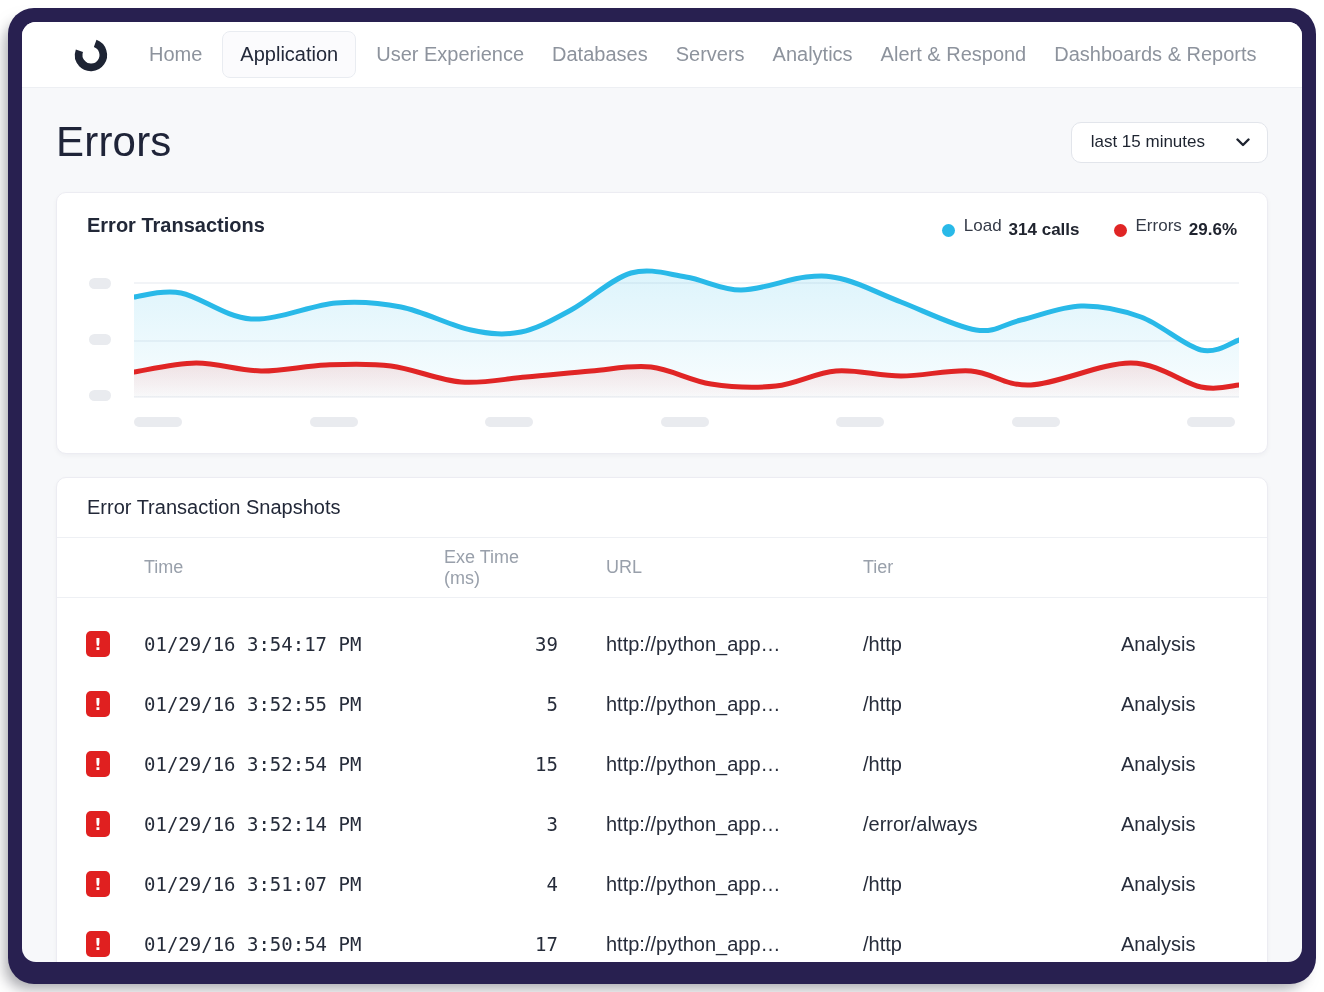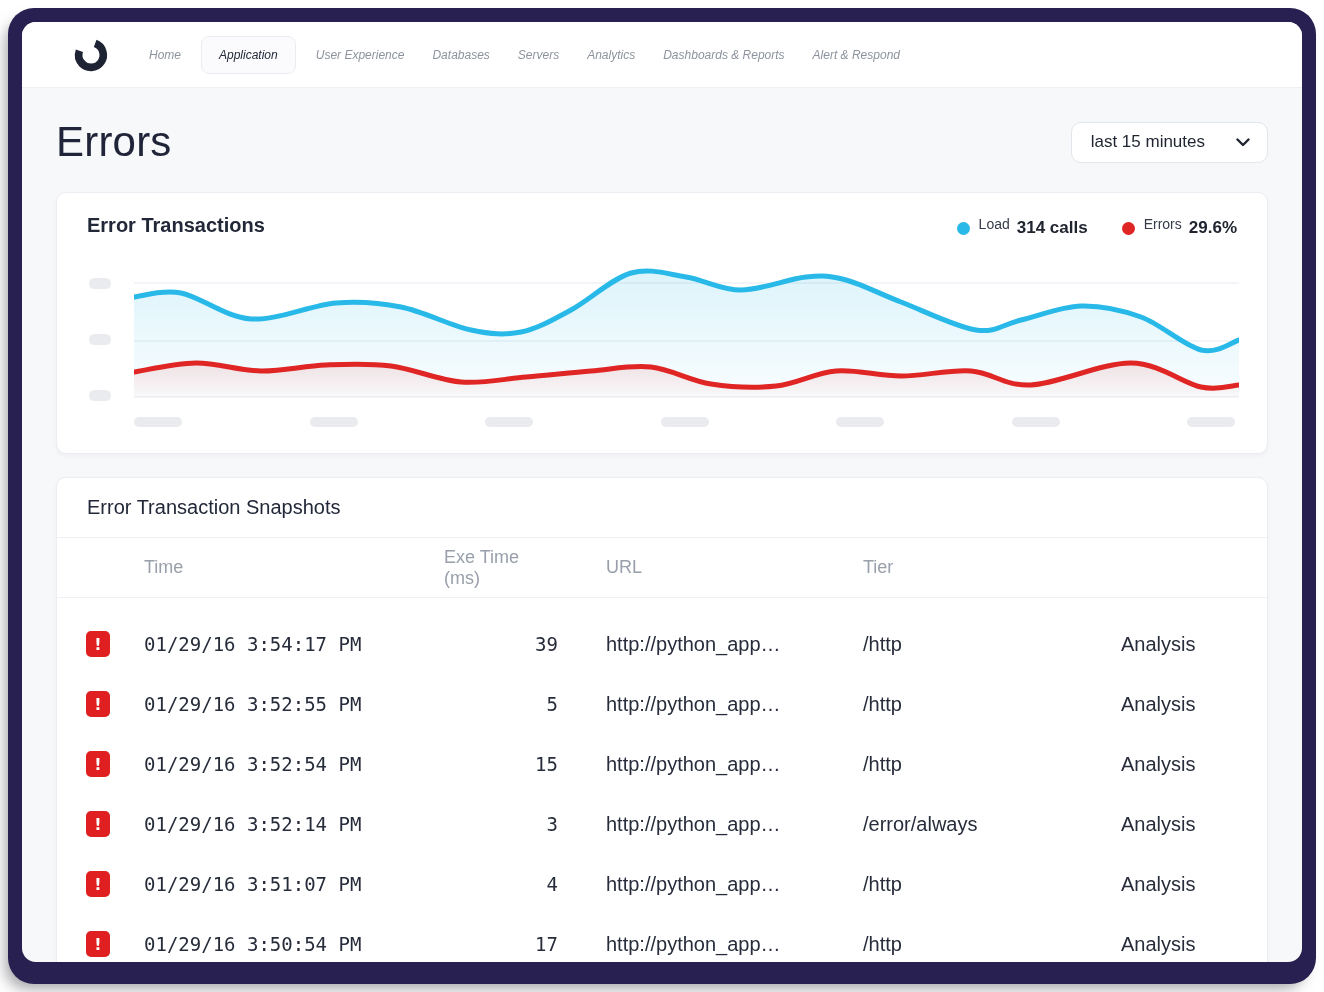--- a/index.html
+++ b/index.html
@@ -9,22 +9,22 @@
            background:#282050; border-radius:26px;
            box-shadow:-7px 9px 14px -4px rgba(110,110,118,.6); }
   .window { position:absolute; left:22px; top:22px; width:1280px; height:940px;
             background:#f7f8fa; border-radius:14px; overflow:hidden; }
 
   
   .topbar { height:66px; background:#fff; border-bottom:1px solid #edeff3;
             display:flex; align-items:center; padding-left:50px; }
   .logo { width:38px; height:38px; margin-right:26px; flex:0 0 auto; }
   .nav { display:flex; align-items:center; gap:2px; }
-  .nav-item { padding:12px 13px; color:#8d939d; font-size:12px; border-radius:8px;
-              cursor:pointer; white-space:nowrap;font-style:italic; }
+  .nav-item { padding:12px 13px; color:#8d939d; font-size:20px; border-radius:8px;
+              cursor:pointer; white-space:nowrap; }
   .nav-item.active { color:#23293a; background:#fbfbfd; border:1px solid #e9ecf1;
                      padding:11px 17px; margin:0 5px; font-weight:500; }
 
   .main { padding:0 34px; }
 
   .page-head { display:flex; justify-content:space-between; align-items:center; margin-top:30px; }
   .page-title { font-size:42px; font-weight:500; color:#1f2438; letter-spacing:.2px; }
   .dropdown { height:41px; min-width:196px; background:#fff; border:1px solid #e2e5eb;
               border-radius:10px; display:flex; align-items:center; justify-content:space-between;
               padding:0 17px 0 19px; cursor:pointer;gap:17px; }
@@ -33,21 +33,21 @@
 
   .card { background:#fff; border:1px solid #ececf2; border-radius:10px;
           box-shadow:0 2px 5px rgba(25,30,60,.04); }
 
   
   #card-transactions { margin-top:26px; height:262px; position:relative; }
   .card1-title { position:absolute; left:30px; top:21px; font-size:20px; font-weight:700; color:#222838; }
   .legend { position:absolute; right:30px; top:23px; display:flex; align-items:center; gap:34px; }
   .legend-item { display:flex; align-items:center; }
   .ldot { width:13px; height:13px; border-radius:50%; }
-  .lname { font-size:14px; color:#353b48; margin:0 7px 8px 9px; }
+  .lname { font-size:17px; color:#353b48; margin:0 7px 8px 9px; }
   .lvalue { font-size:17px; color:#20242f; font-weight:700; }
   .ypill { position:absolute; left:32px; width:22px; height:11px; border-radius:6px; background:#e9ebef; }
   .xpill { position:absolute; top:224px; width:48px; height:10px; border-radius:5px; background:#e9ebef; }
   .plot { position:absolute; left:77px; top:72px; width:1105px; height:145px; }
   .gline { stroke:#eef0f5; stroke-width:1.5; }
   .sline { fill:none; stroke-width:5; stroke-linecap:round; stroke-linejoin:round; }
 
   
   #card-snapshots { margin-top:23px; height:520px; overflow:hidden; }
   .snap-header { height:60px; display:flex; align-items:center; padding:0 30px;
@@ -75,22 +75,22 @@
       <path d="M 24.4 7.8 A 13 13 0 1 1 10.0 28.4" fill="none" stroke="#1e2434" stroke-width="8"></path>
       <path d="M 10.8 29.2 A 13 13 0 0 1 7.8 15.6" fill="none" stroke="#1e2434" stroke-width="8"></path>
     </svg>
     <div class="nav">
         <div class="nav-item">Home</div>
         <div class="nav-item active">Application</div>
         <div class="nav-item">User Experience</div>
         <div class="nav-item">Databases</div>
         <div class="nav-item">Servers</div>
         <div class="nav-item">Analytics</div>
+        <div class="nav-item">Alert &amp; Respond</div>
         <div class="nav-item">Dashboards &amp; Reports</div>
-        <div class="nav-item">Alert &amp; Respond</div>
       </div>
   </div>
 
   <div class="main">
 
     <div class="page-head">
       <div class="page-title">Errors</div>
       <div class="dropdown">
         <span>last 15 minutes</span>
         <svg class="chev" viewBox="0 0 14 9">

